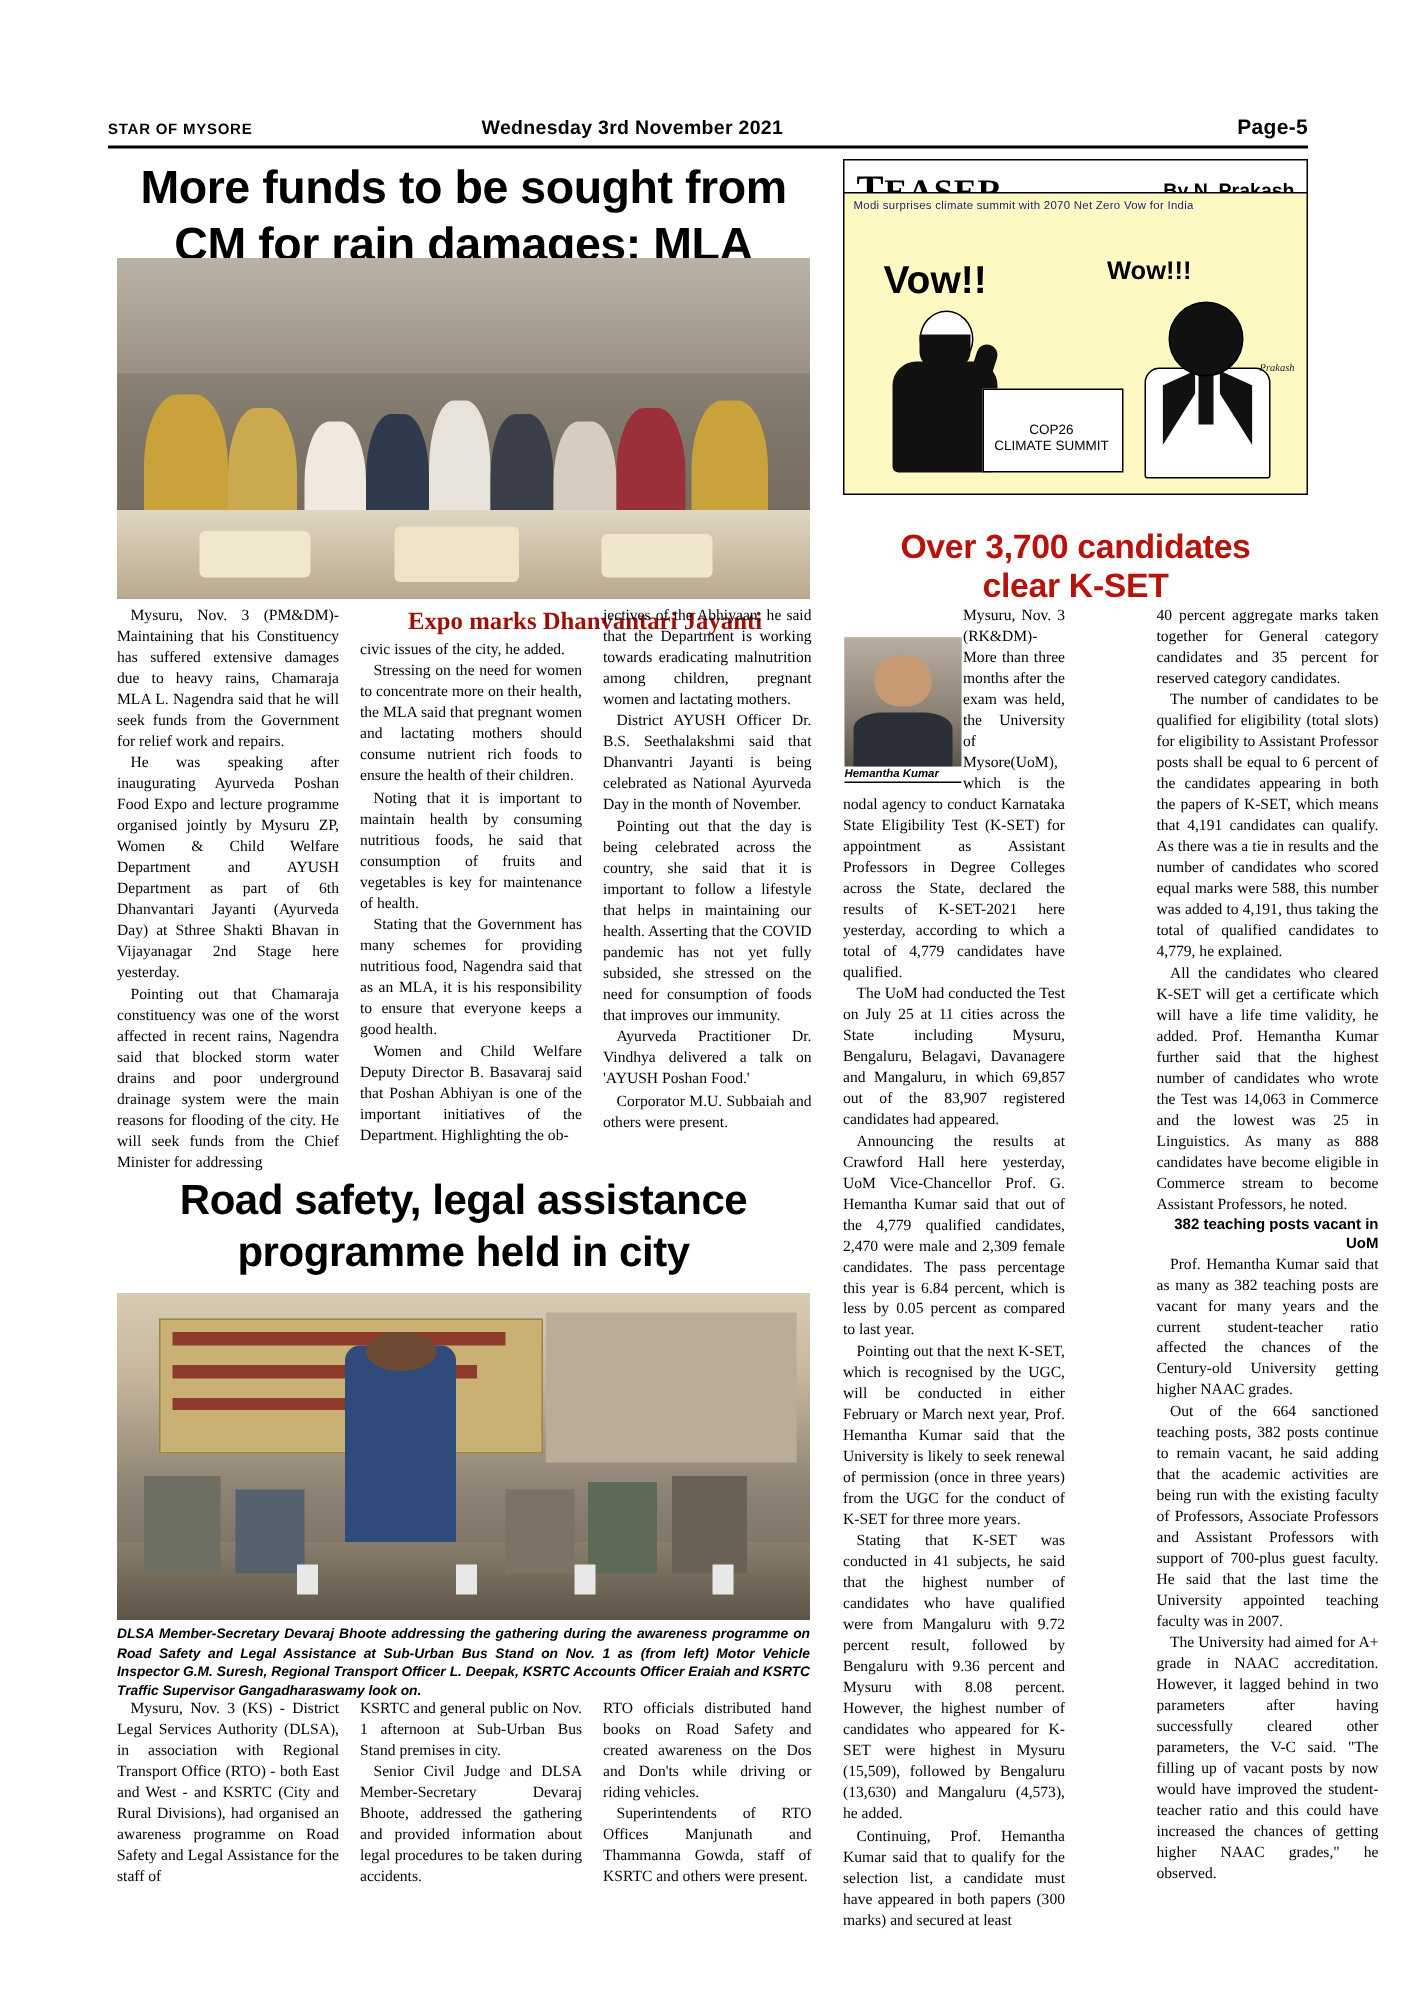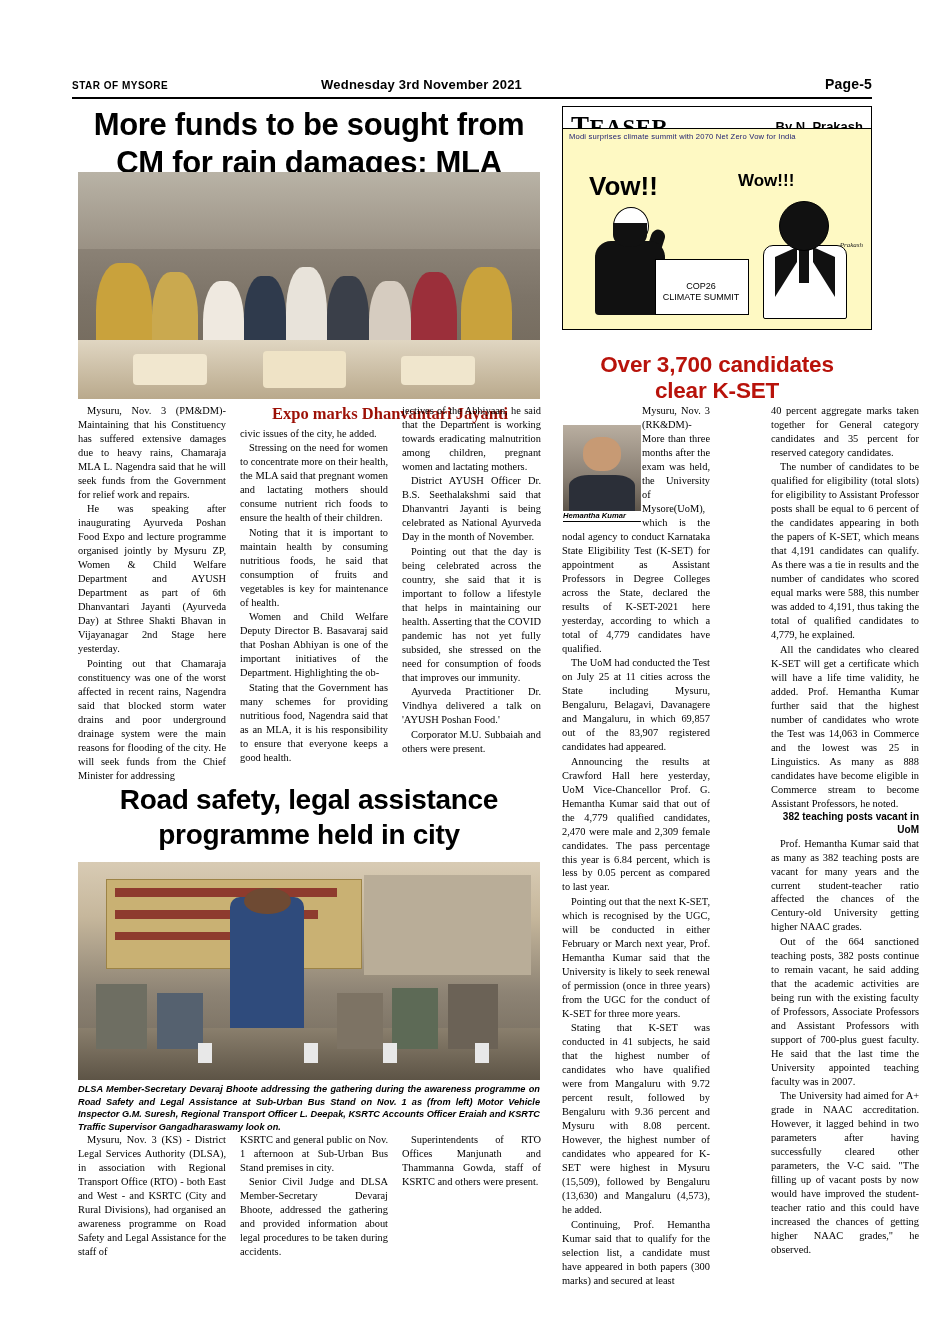--- a/index.html
+++ b/index.html
@@ -328,22 +328,22 @@
 
   <div class="col c1">
     <p class="first">Mysuru, Nov. 3 (PM&amp;DM)- Maintaining that his Constituency has suffered extensive damages due to heavy rains, Chamaraja MLA L. Nagendra said that he will seek funds from the Government for relief work and repairs.</p>
     <p>He was speaking after inaugurating Ayurveda Poshan Food Expo and lecture programme organised jointly by Mysuru ZP, Women &amp; Child Welfare Department and AYUSH Department as part of 6th Dhanvantari Jayanti (Ayurveda Day) at Sthree Shakti Bhavan in Vijayanagar 2nd Stage here yesterday.</p>
     <p>Pointing out that Chamaraja constituency was one of the worst affected in recent rains, Nagendra said that blocked storm water drains and poor underground drainage system were the main reasons for flooding of the city. He will seek funds from the Chief Minister for addressing</p>
   </div>
   <div class="col c2">
     <p class="first" style="text-indent:0">civic issues of the city, he added.</p>
     <p>Stressing on the need for women to concentrate more on their health, the MLA said that pregnant women and lactating mothers should consume nutrient rich foods to ensure the health of their children.</p>
     <p>Noting that it is important to maintain health by consuming nutritious foods, he said that consumption of fruits and vegetables is key for maintenance of health.</p>
+    <p>Stating that the Government has many schemes for providing nutritious food, Nagendra said that as an MLA, it is his responsibility to ensure that everyone keeps a good health.</p>
     <p>Women and Child Welfare Deputy Director B. Basavaraj said that Poshan Abhiyan is one of the important initiatives of the Department. Highlighting the ob-</p>
-    <p>Stating that the Government has many schemes for providing nutritious food, Nagendra said that as an MLA, it is his responsibility to ensure that everyone keeps a good health.</p>
   </div>
   <div class="col c3">
     <p class="first" style="text-indent:0">jectives of the Abhiyaan, he said that the Department is working towards eradicating malnutrition among children, pregnant women and lactating mothers.</p>
     <p>District AYUSH Officer Dr. B.S. Seethalakshmi said that Dhanvantri Jayanti is being celebrated as National Ayurveda Day in the month of November.</p>
     <p>Pointing out that the day is being celebrated across the country, she said that it is important to follow a lifestyle that helps in maintaining our health. Asserting that the COVID pandemic has not yet fully subsided, she stressed on the need for consumption of foods that improves our immunity.</p>
     <p>Ayurveda Practitioner Dr. Vindhya delivered a talk on 'AYUSH Poshan Food.'</p>
     <p>Corporator M.U. Subbaiah and others were present.</p>
   </div>
 
   <div class="headline2">Road safety, legal assistance programme held in city</div>
@@ -373,20 +373,21 @@
   <div class="caption">DLSA Member-Secretary Devaraj Bhoote addressing the gathering during the awareness programme on Road Safety and Legal Assistance at Sub-Urban Bus Stand on Nov. 1 as (from left) Motor Vehicle Inspector G.M. Suresh, Regional Transport Officer L. Deepak, KSRTC Accounts Officer Eraiah and KSRTC Traffic Supervisor Gangadharaswamy look on.</div>
 
   <div class="col c4">
     <p class="first">Mysuru, Nov. 3 (KS) - District Legal Services Authority (DLSA), in association with Regional Transport Office (RTO) - both East and West - and KSRTC (City and Rural Divisions), had organised an awareness programme on Road Safety and Legal Assistance for the staff of</p>
   </div>
   <div class="col c5">
     <p class="first" style="text-indent:0">KSRTC and general public on Nov. 1 afternoon at Sub-Urban Bus Stand premises in city.</p>
     <p>Senior Civil Judge and DLSA Member-Secretary Devaraj Bhoote, addressed the gathering and provided information about legal procedures to be taken during accidents.</p>
   </div>
   <div class="col c6">
+    <p class="first" style="text-indent:0">RTO officials distributed hand books on Road Safety and created awareness on the Dos and Don'ts while driving or riding vehicles.</p>
     <p>Superintendents of RTO Offices Manjunath and Thammanna Gowda, staff of KSRTC and others were present.</p>
   </div>
 
   <div class="teaser-box">
     <div class="teaser-title">
       <span class="cap">T</span><span>EASER</span>
     </div>
     <div class="teaser-by">By N. Prakash</div>
   </div>
 

